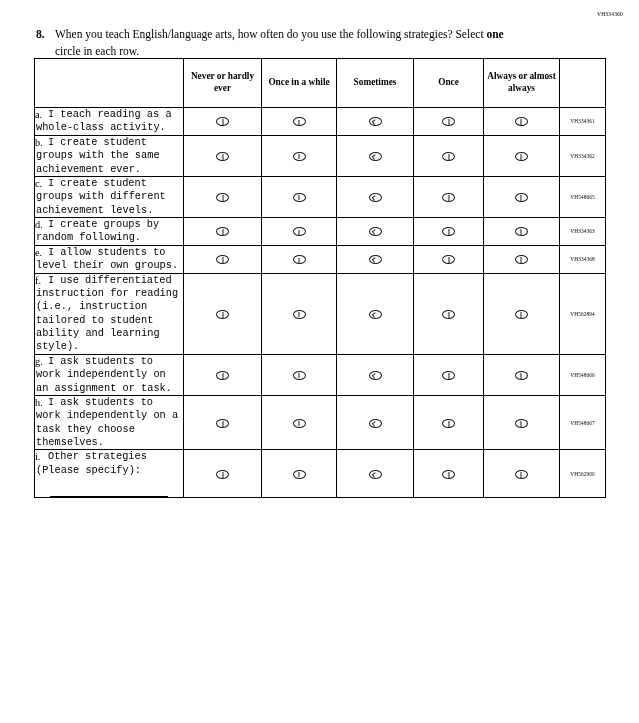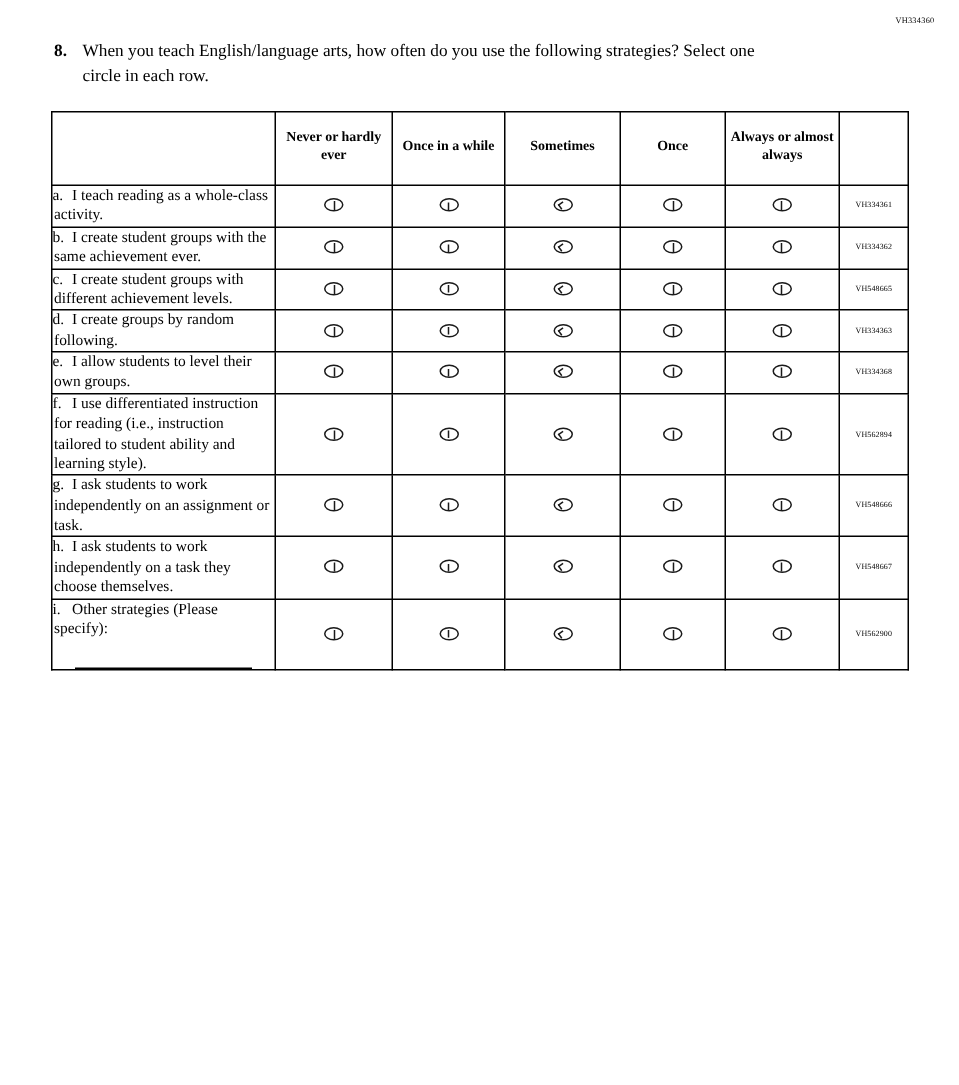--- a/index.html
+++ b/index.html
@@ -42,26 +42,26 @@
     position: absolute;
     left: 0;
     top: 0;
     font-weight: bold;
   }
   .question .qtext {
     display: block;
     margin-left: 19px;
     text-indent: 0;
   }
-  .question .qtext b { font-weight: normal; }
+  .question .qtext b { font-weight: bold; }
 
   table.grid {
     position: absolute;
     left: 34px;
-    top: 74px;
+    top: 58px;
     border-collapse: collapse;
     table-layout: fixed;
   }
   table.grid td, table.grid th {
     border: 1px solid #000;
     padding: 0;
     vertical-align: middle;
   }
   
   col.c-stem  { width: 149px; }
@@ -88,20 +88,21 @@
     padding: 5px 4px 5px 6px;
     vertical-align: top;
   }
   td.stem .label {
     float: left;
     width: 13px;
   }
   td.stem .body {
     display: block;
     margin-left: 1px;
+    font-family: Liberation Mono, monospace;
   }
   td.resp {
     text-align: center;
   }
   td.idcell {
     text-align: center;
     font-size: 5.3px;
     letter-spacing: 0.1px;
     vertical-align: middle;
   }

